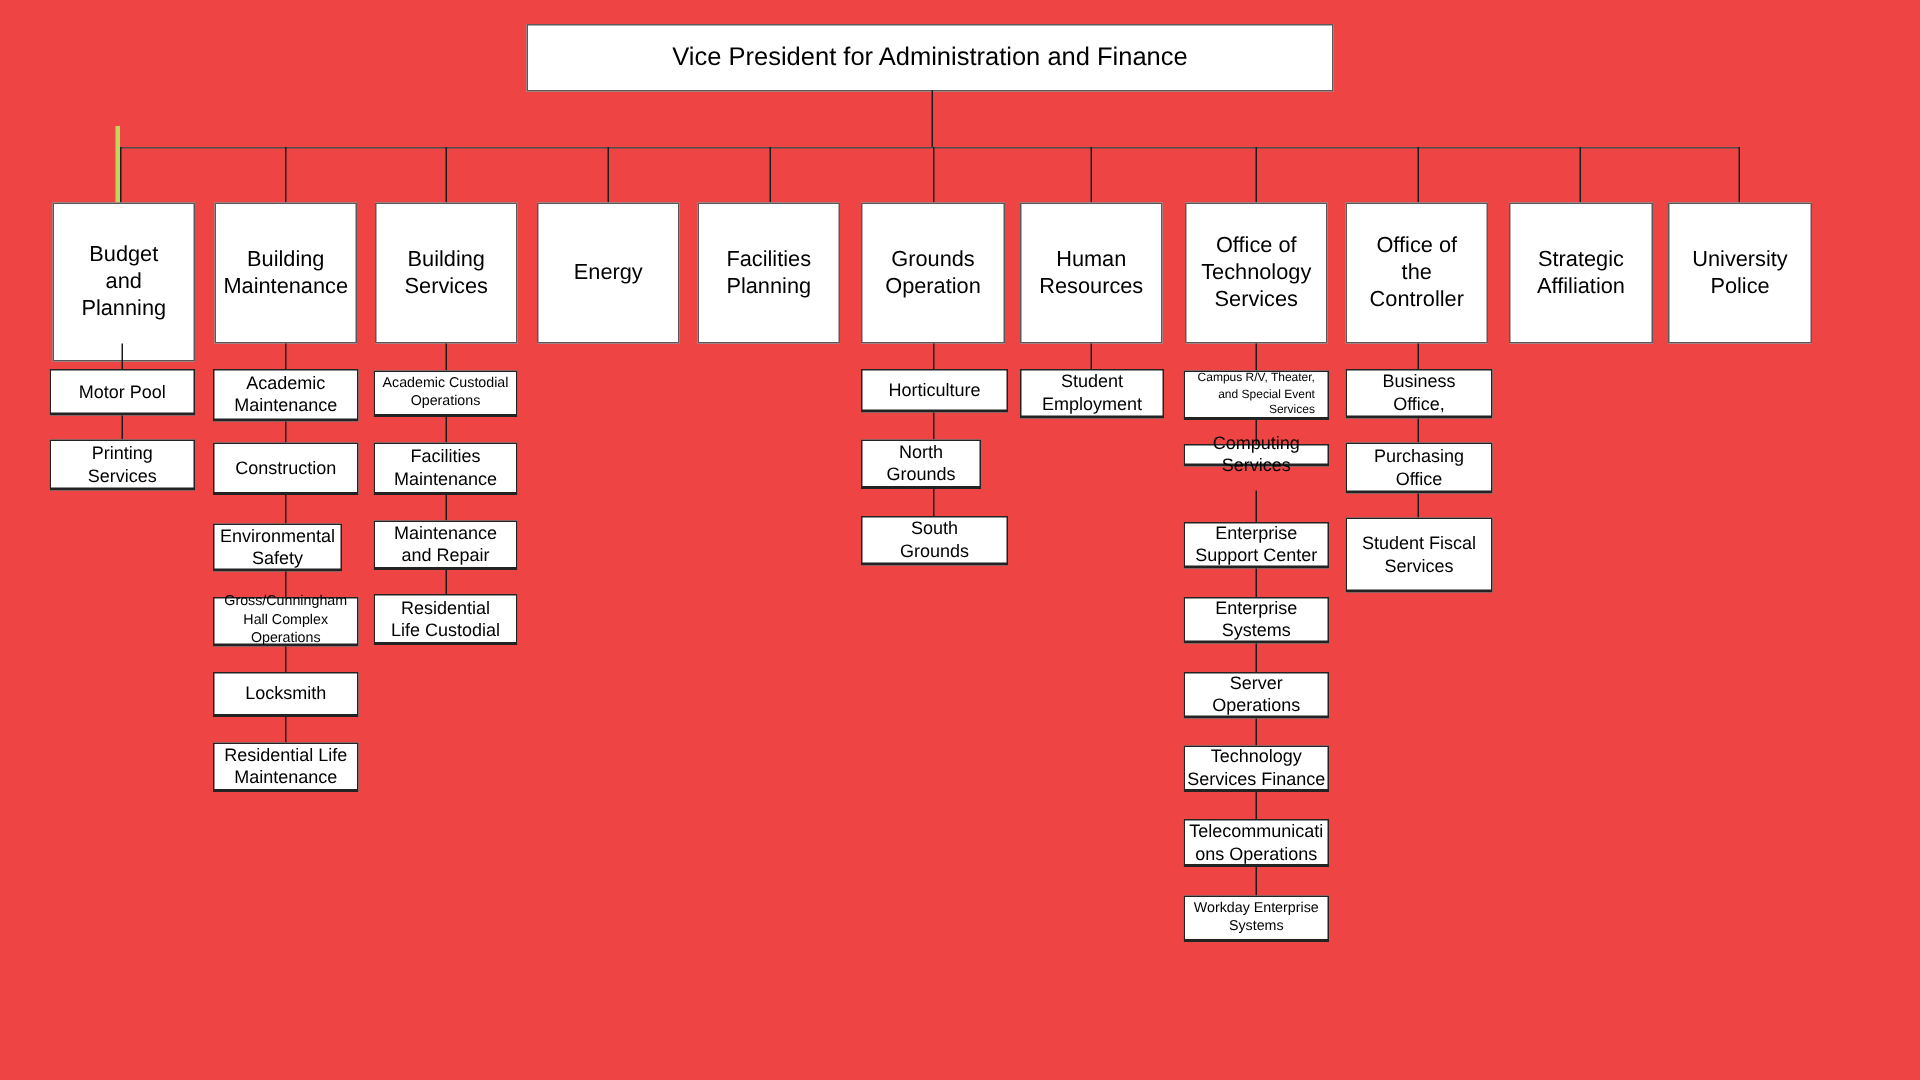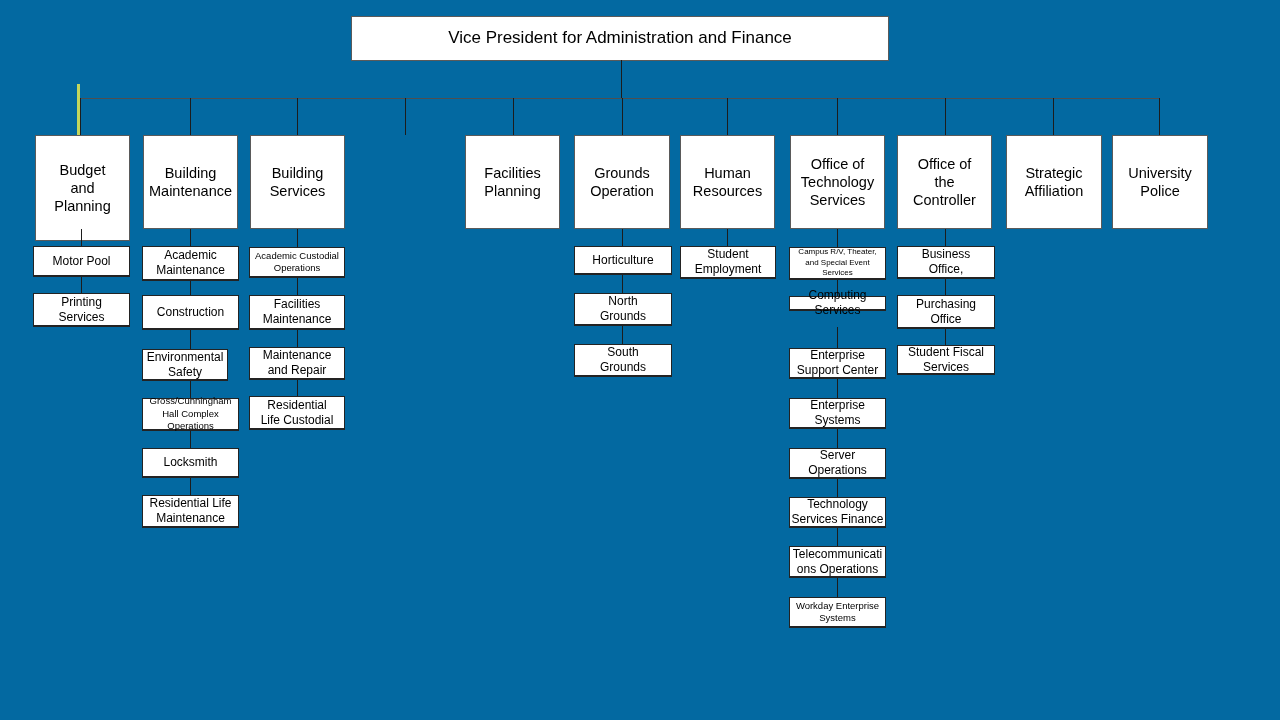--- a/index.html
+++ b/index.html
@@ -5,21 +5,21 @@
   html, body {
     margin: 0;
     padding: 0;
     background: #ffffff;
     font-family: "Liberation Sans", "DejaVu Sans", sans-serif;
   }
   #canvas {
     position: relative;
     width: 1280px;
     height: 720px;
-    background: #0369a1;
+    background: #ef4444;
     overflow: hidden;
   }
   .box {
     position: absolute;
     box-sizing: border-box;
     background: #ffffff;
     color: #000000;
     display: flex;
     align-items: center;
     justify-content: center;
@@ -36,21 +36,21 @@
     font-size: 14.5px;
     line-height: 1.25;
   }
   .sub-box {
     border: 1px solid #232323;
     border-bottom-width: 2px;
     font-size: 12px;
     line-height: 1.22;
   }
   .sub-box.sm { font-size: 9.5px; line-height: 1.3; }
-  .sub-box.xs { font-size: 8px;  line-height: 1.35; }
+  .sub-box.xs { font-size: 8px;  line-height: 1.35; text-align: right; }
   .vline {
     position: absolute;
     width: 1px;
     background: #1c1c1c;
   }
   .hline {
     position: absolute;
     height: 1px;
     background: #4f4f4f;
   }
@@ -85,20 +85,21 @@
   <div class="vline" style="left:1053px;top:98px;height:37px"></div>
   <div class="vline" style="left:1159px;top:98px;height:37px"></div>
 
   <div class="box dept-box" style="left:35px;top:135px;width:95px;height:106px">Budget
 and
 Planning</div>
   <div class="box dept-box" style="left:143px;top:135px;width:95px;height:94px">Building
 Maintenance</div>
   <div class="box dept-box" style="left:250px;top:135px;width:95px;height:94px">Building
 Services</div>
+  <div class="box dept-box" style="left:358px;top:135px;width:95px;height:94px">Energy</div>
   <div class="box dept-box" style="left:465px;top:135px;width:95px;height:94px">Facilities
 Planning</div>
   <div class="box dept-box" style="left:574px;top:135px;width:96px;height:94px">Grounds
 Operation</div>
   <div class="box dept-box" style="left:680px;top:135px;width:95px;height:94px">Human
 Resources</div>
   <div class="box dept-box" style="left:790px;top:135px;width:95px;height:94px">Office of
 Technology
 Services</div>
   <div class="box dept-box" style="left:897px;top:135px;width:95px;height:94px">Office of
@@ -142,21 +143,21 @@
   <div class="vline" style="left:297px;top:330px;height:17px"></div>
   <div class="box sub-box" style="left:249px;top:347px;width:96px;height:33px">Maintenance
 and Repair</div>
   <div class="vline" style="left:297px;top:380px;height:16px"></div>
   <div class="box sub-box" style="left:249px;top:396px;width:96px;height:34px">Residential
 Life Custodial</div>
 
   <div class="vline" style="left:622px;top:229px;height:17px"></div>
   <div class="box sub-box" style="left:574px;top:246px;width:98px;height:29px">Horticulture</div>
   <div class="vline" style="left:622px;top:275px;height:18px"></div>
-  <div class="box sub-box" style="left:574px;top:293px;width:98px;height:33px">North
+  <div class="box sub-box" style="left:574px;top:293px;width:80px;height:33px">North
 Grounds</div>
   <div class="vline" style="left:622px;top:326px;height:18px"></div>
   <div class="box sub-box" style="left:574px;top:344px;width:98px;height:33px">South
 Grounds</div>
 
   <div class="vline" style="left:727px;top:229px;height:17px"></div>
   <div class="box sub-box" style="left:680px;top:246px;width:96px;height:33px">Student
 Employment</div>
 
   <div class="vline" style="left:837px;top:229px;height:18px"></div>
@@ -185,16 +186,16 @@
   <div class="box sub-box sm" style="left:789px;top:597px;width:97px;height:31px">Workday Enterprise
 Systems</div>
 
   <div class="vline" style="left:945px;top:229px;height:17px"></div>
   <div class="box sub-box" style="left:897px;top:246px;width:98px;height:33px">Business
 Office,</div>
   <div class="vline" style="left:945px;top:279px;height:16px"></div>
   <div class="box sub-box" style="left:897px;top:295px;width:98px;height:34px">Purchasing
 Office</div>
   <div class="vline" style="left:945px;top:329px;height:16px"></div>
-  <div class="box sub-box" style="left:897px;top:345px;width:98px;height:30px">Student Fiscal
+  <div class="box sub-box" style="left:897px;top:345px;width:98px;height:50px">Student Fiscal
 Services</div>
 
 </div>
 
 </body></html>

